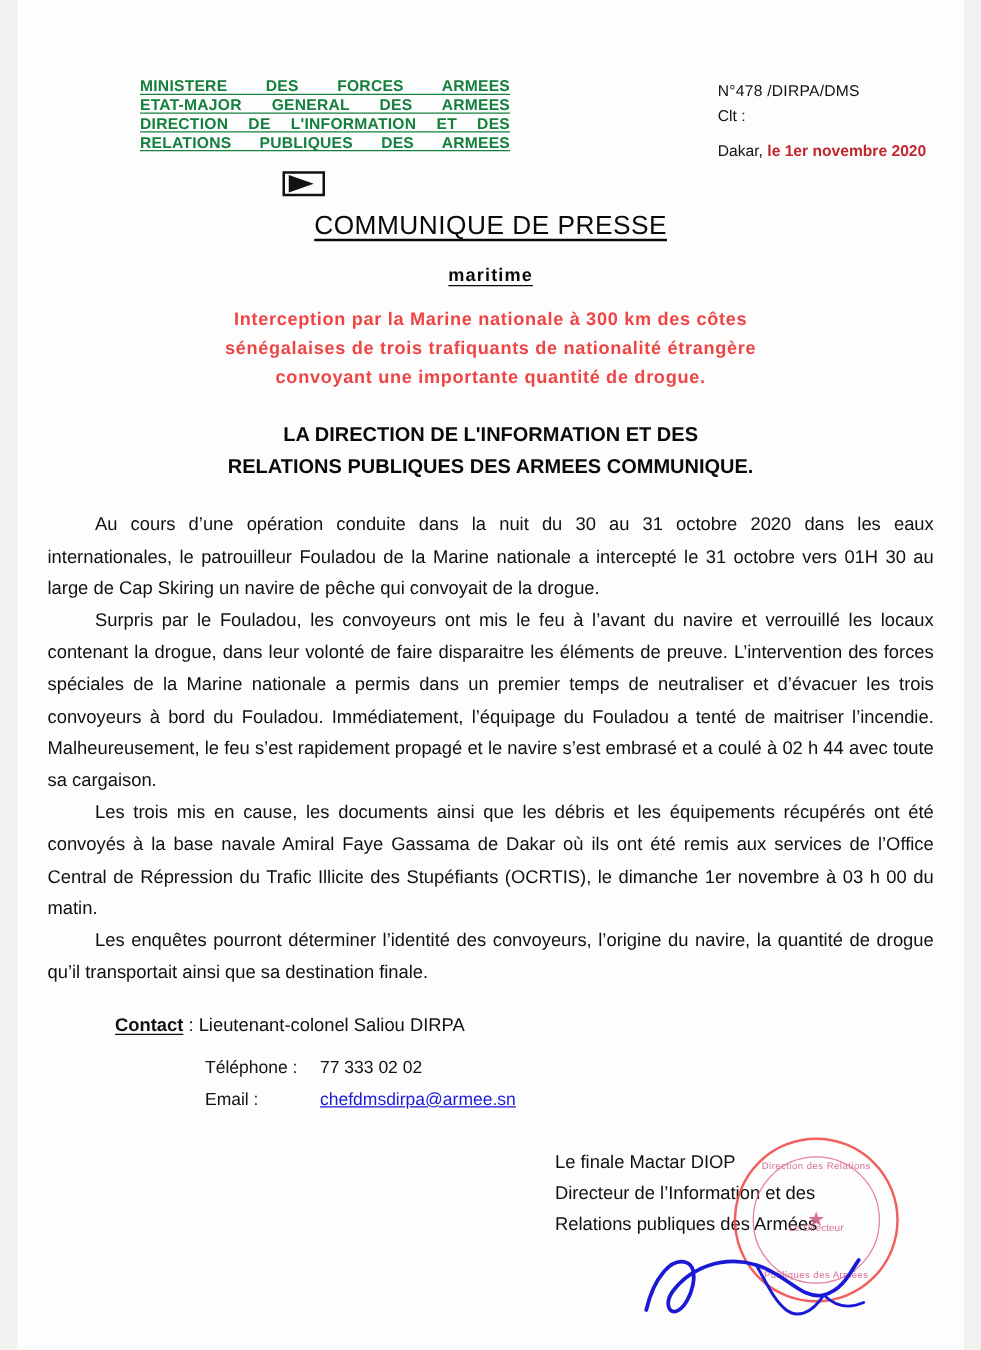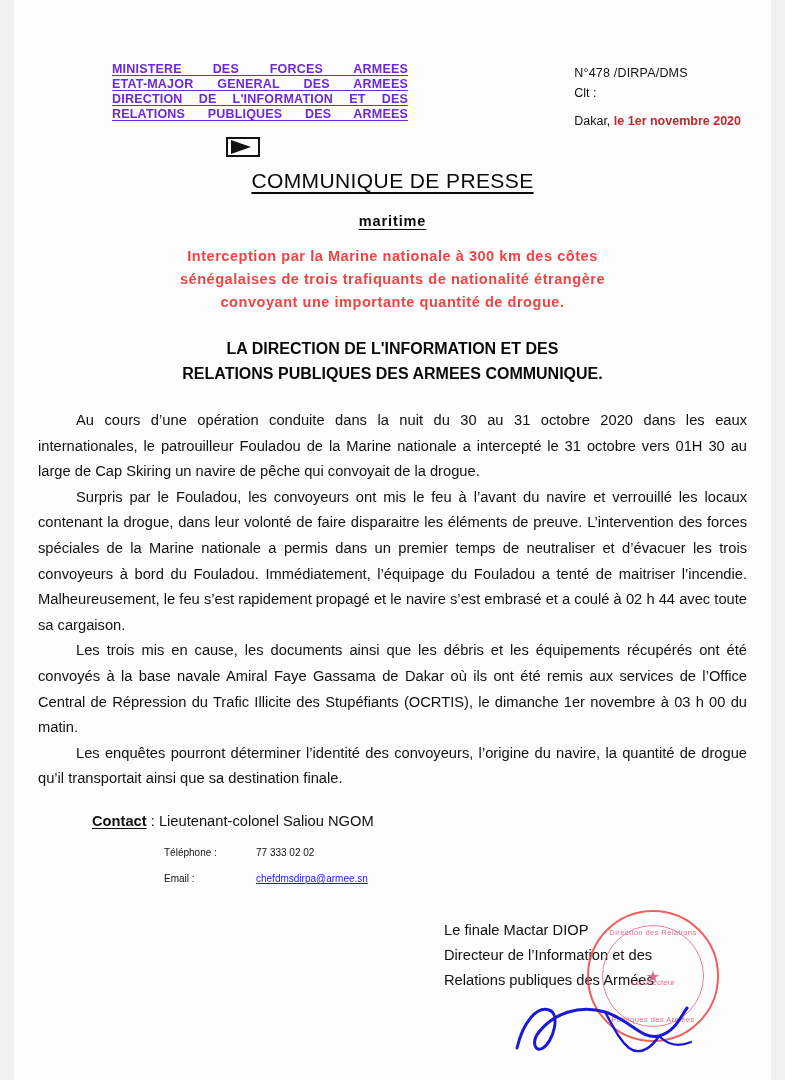--- a/index.html
+++ b/index.html
@@ -42,21 +42,21 @@
     display: flex;
     justify-content: space-between;
     align-items: flex-start;
     padding: 62px 30px 0 98px;
   }
   .issuer {
     font-size: 12.5px;
     font-weight: bold;
     line-height: 15px;
     letter-spacing: 0.2px;
-    color: #6d28d9;
+    color: #15803d;
   }
   .issuer div {
     text-decoration: underline;
     text-underline-offset: 2px;
     white-space: nowrap;
     text-align: justify;
     text-align-last: justify;
     width: 296px;
   }
   .refblock {
@@ -151,21 +151,21 @@
     font-size: 14.7px;
     line-height: 26px;
   }
   .contact .label {
     font-weight: bold;
     text-decoration: underline;
     text-underline-offset: 2px;
   }
   .contact-lines {
     margin: 6px 0 0 150px;
-    font-size: 10px;
+    font-size: 14px;
     line-height: 26px;
   }
   .contact-lines .row { display: flex; }
   .contact-lines .k { width: 92px; }
   .email-link {
     color: #1a1ad6;
     text-decoration: underline;
   }
 
   
@@ -272,21 +272,21 @@
     </div>
 
     <div class="body-text">
       <p>Au cours d’une opération conduite dans la nuit du 30 au 31 octobre 2020 dans les eaux internationales, le patrouilleur Fouladou de la Marine nationale a intercepté le 31 octobre  vers 01H 30 au large de Cap Skiring un navire de pêche qui convoyait de la drogue.</p>
       <p>Surpris par le Fouladou, les convoyeurs ont mis le feu à l’avant du navire et verrouillé les locaux contenant la drogue, dans leur volonté de faire disparaitre les éléments de preuve. L’intervention des forces spéciales de la Marine nationale  a permis dans un premier temps de neutraliser et d’évacuer les trois convoyeurs à bord du Fouladou. Immédiatement, l’équipage du Fouladou a tenté de maitriser l’incendie. Malheureusement, le feu s’est rapidement propagé et le navire s’est embrasé et a coulé à 02 h 44 avec toute sa cargaison.</p>
       <p>Les trois mis en cause, les documents ainsi que les débris et les équipements récupérés ont été convoyés à la base navale Amiral Faye Gassama de Dakar où ils ont été remis aux services de l’Office Central de Répression du Trafic Illicite des Stupéfiants (OCRTIS), le dimanche 1er novembre à 03 h 00 du matin.</p>
       <p>Les enquêtes pourront déterminer  l’identité des convoyeurs, l’origine du navire, la quantité de drogue qu’il transportait ainsi que sa destination finale.</p>
     </div>
 
     <div class="contact">
-      <span class="label">Contact</span><span> : Lieutenant-colonel Saliou NGOM</span>
+      <span class="label">Contact</span><span> : Lieutenant-colonel Saliou DIRPA</span>
     </div>
     <div class="contact-lines">
       <div class="row">
         <span class="k">Téléphone :</span>
         <span>77 333 02 02</span>
       </div>
       <div class="row">
         <span class="k">Email :</span>
         <span class="email-link">chefdmsdirpa@armee.sn</span>
       </div>

